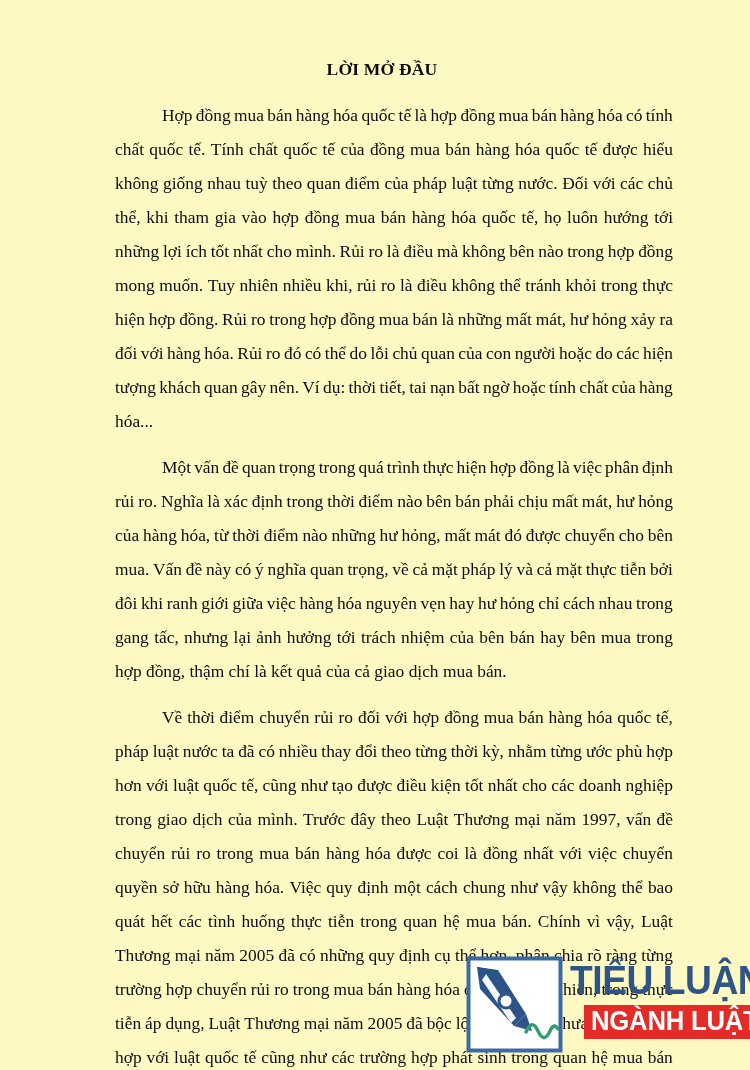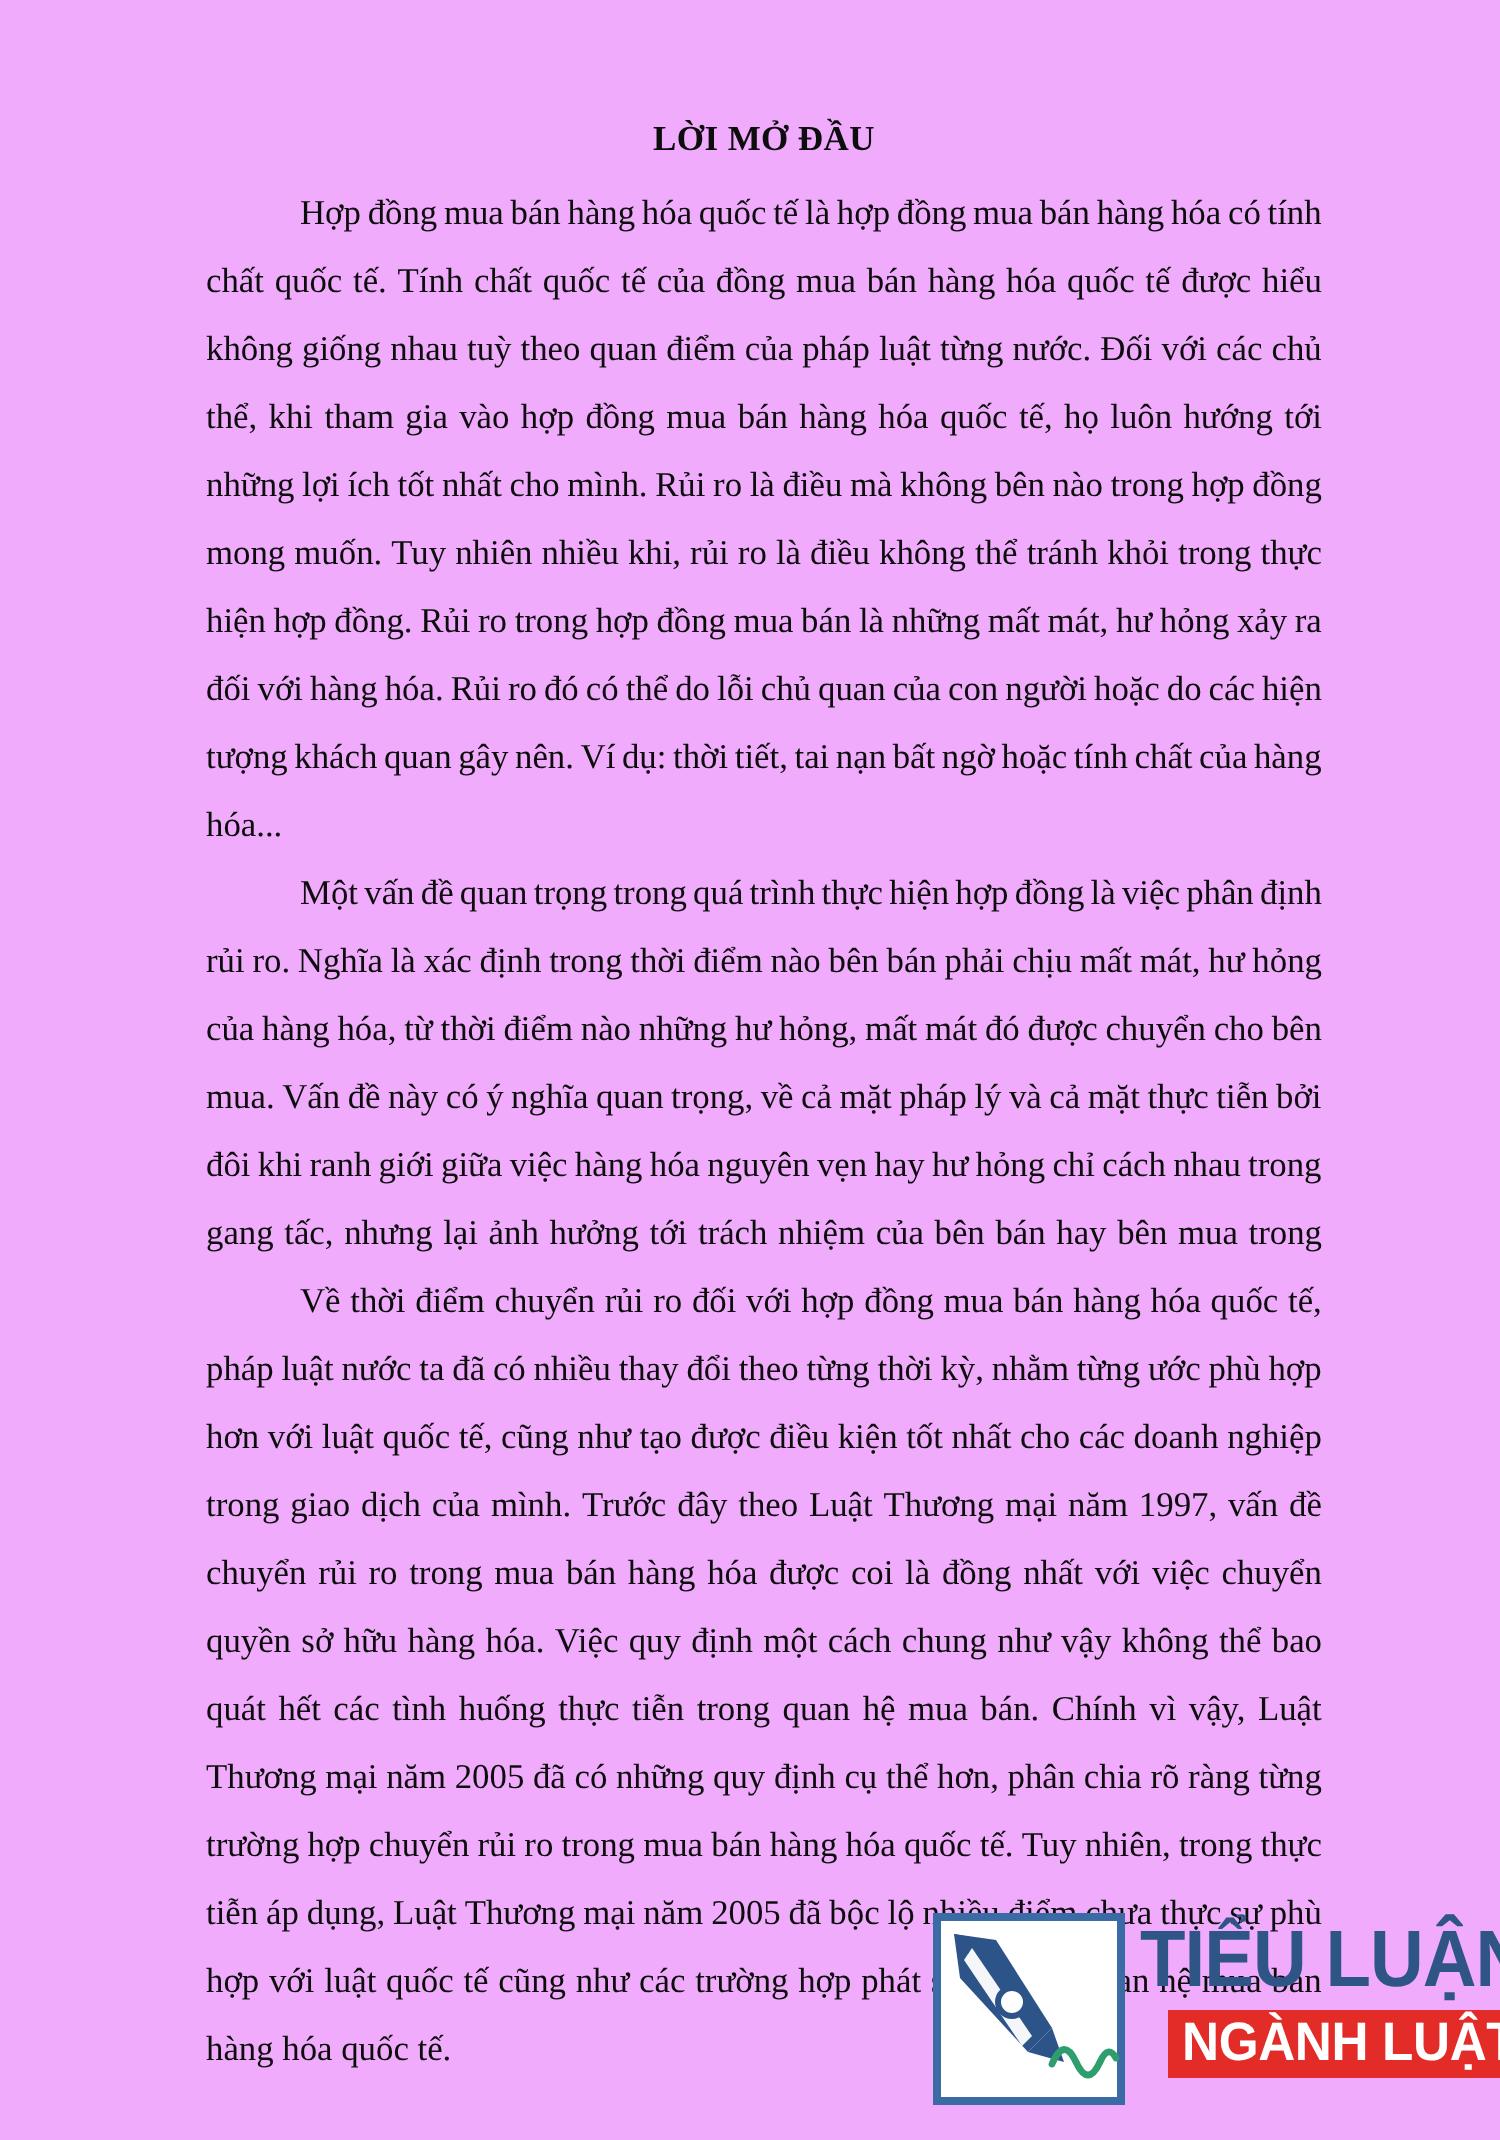--- a/index.html
+++ b/index.html
@@ -13,42 +13,42 @@
     height: 1070px;
     position: relative;
     overflow: hidden;
     font-family: "Liberation Serif", "DejaVu Serif", serif;
     color: #0d0d0d;
   }
 
   #page {
     position: absolute;
     inset: 0;
-    background: #f0abfc;
+    background: #fef9c3;
   }
 
   #doc-body {
     position: absolute;
     left: 103px;
     top: 52px;
     width: 558px;
   }
 
   .doc-title {
     text-align: center;
     font-weight: bold;
     font-size: 17.5px;
     letter-spacing: 0.2px;
     line-height: 34px;
     margin: 0 0 3px 0;
     white-space: pre;
   }
 
   .para-lines {
-    margin: 0;
+    margin: 12px;
     font-size: 17.4px;
     line-height: 34px;
   }
   .line-row {
     display: flex;
     width: 558px;
     white-space: pre;
   }
   .line-row.justified {
     justify-content: space-between;
@@ -141,20 +141,21 @@
         <div class="line-row justified"><span class="word">tượng</span><span class="word">khách</span><span class="word">quan</span><span class="word">gây</span><span class="word">nên.</span><span class="word">Ví</span><span class="word">dụ:</span><span class="word">thời</span><span class="word">tiết,</span><span class="word">tai</span><span class="word">nạn</span><span class="word">bất</span><span class="word">ngờ</span><span class="word">hoặc</span><span class="word">tính</span><span class="word">chất</span><span class="word">của</span><span class="word">hàng</span></div>
         <div class="line-row ragged">hóa...</div>
       </div>
     <div class="para-lines">
         <div class="line-row indented justified"><span class="word">Một</span><span class="word">vấn</span><span class="word">đề</span><span class="word">quan</span><span class="word">trọng</span><span class="word">trong</span><span class="word">quá</span><span class="word">trình</span><span class="word">thực</span><span class="word">hiện</span><span class="word">hợp</span><span class="word">đồng</span><span class="word">là</span><span class="word">việc</span><span class="word">phân</span><span class="word">định</span></div>
         <div class="line-row justified"><span class="word">rủi</span><span class="word">ro.</span><span class="word">Nghĩa</span><span class="word">là</span><span class="word">xác</span><span class="word">định</span><span class="word">trong</span><span class="word">thời</span><span class="word">điểm</span><span class="word">nào</span><span class="word">bên</span><span class="word">bán</span><span class="word">phải</span><span class="word">chịu</span><span class="word">mất</span><span class="word">mát,</span><span class="word">hư</span><span class="word">hỏng</span></div>
         <div class="line-row justified"><span class="word">của</span><span class="word">hàng</span><span class="word">hóa,</span><span class="word">từ</span><span class="word">thời</span><span class="word">điểm</span><span class="word">nào</span><span class="word">những</span><span class="word">hư</span><span class="word">hỏng,</span><span class="word">mất</span><span class="word">mát</span><span class="word">đó</span><span class="word">được</span><span class="word">chuyển</span><span class="word">cho</span><span class="word">bên</span></div>
         <div class="line-row justified"><span class="word">mua.</span><span class="word">Vấn</span><span class="word">đề</span><span class="word">này</span><span class="word">có</span><span class="word">ý</span><span class="word">nghĩa</span><span class="word">quan</span><span class="word">trọng,</span><span class="word">về</span><span class="word">cả</span><span class="word">mặt</span><span class="word">pháp</span><span class="word">lý</span><span class="word">và</span><span class="word">cả</span><span class="word">mặt</span><span class="word">thực</span><span class="word">tiễn</span><span class="word">bởi</span></div>
         <div class="line-row justified"><span class="word">đôi</span><span class="word">khi</span><span class="word">ranh</span><span class="word">giới</span><span class="word">giữa</span><span class="word">việc</span><span class="word">hàng</span><span class="word">hóa</span><span class="word">nguyên</span><span class="word">vẹn</span><span class="word">hay</span><span class="word">hư</span><span class="word">hỏng</span><span class="word">chỉ</span><span class="word">cách</span><span class="word">nhau</span><span class="word">trong</span></div>
         <div class="line-row justified"><span class="word">gang</span><span class="word">tấc,</span><span class="word">nhưng</span><span class="word">lại</span><span class="word">ảnh</span><span class="word">hưởng</span><span class="word">tới</span><span class="word">trách</span><span class="word">nhiệm</span><span class="word">của</span><span class="word">bên</span><span class="word">bán</span><span class="word">hay</span><span class="word">bên</span><span class="word">mua</span><span class="word">trong</span></div>
+        <div class="line-row ragged">hợp đồng, thậm chí là kết quả của cả giao dịch mua bán.</div>
       </div>
     <div class="para-lines">
         <div class="line-row indented justified"><span class="word">Về</span><span class="word">thời</span><span class="word">điểm</span><span class="word">chuyển</span><span class="word">rủi</span><span class="word">ro</span><span class="word">đối</span><span class="word">với</span><span class="word">hợp</span><span class="word">đồng</span><span class="word">mua</span><span class="word">bán</span><span class="word">hàng</span><span class="word">hóa</span><span class="word">quốc</span><span class="word">tế,</span></div>
         <div class="line-row justified"><span class="word">pháp</span><span class="word">luật</span><span class="word">nước</span><span class="word">ta</span><span class="word">đã</span><span class="word">có</span><span class="word">nhiều</span><span class="word">thay</span><span class="word">đổi</span><span class="word">theo</span><span class="word">từng</span><span class="word">thời</span><span class="word">kỳ,</span><span class="word">nhằm</span><span class="word">từng</span><span class="word">ước</span><span class="word">phù</span><span class="word">hợp</span></div>
         <div class="line-row justified"><span class="word">hơn</span><span class="word">với</span><span class="word">luật</span><span class="word">quốc</span><span class="word">tế,</span><span class="word">cũng</span><span class="word">như</span><span class="word">tạo</span><span class="word">được</span><span class="word">điều</span><span class="word">kiện</span><span class="word">tốt</span><span class="word">nhất</span><span class="word">cho</span><span class="word">các</span><span class="word">doanh</span><span class="word">nghiệp</span></div>
         <div class="line-row justified"><span class="word">trong</span><span class="word">giao</span><span class="word">dịch</span><span class="word">của</span><span class="word">mình.</span><span class="word">Trước</span><span class="word">đây</span><span class="word">theo</span><span class="word">Luật</span><span class="word">Thương</span><span class="word">mại</span><span class="word">năm</span><span class="word">1997,</span><span class="word">vấn</span><span class="word">đề</span></div>
         <div class="line-row justified"><span class="word">chuyển</span><span class="word">rủi</span><span class="word">ro</span><span class="word">trong</span><span class="word">mua</span><span class="word">bán</span><span class="word">hàng</span><span class="word">hóa</span><span class="word">được</span><span class="word">coi</span><span class="word">là</span><span class="word">đồng</span><span class="word">nhất</span><span class="word">với</span><span class="word">việc</span><span class="word">chuyển</span></div>
         <div class="line-row justified"><span class="word">quyền</span><span class="word">sở</span><span class="word">hữu</span><span class="word">hàng</span><span class="word">hóa.</span><span class="word">Việc</span><span class="word">quy</span><span class="word">định</span><span class="word">một</span><span class="word">cách</span><span class="word">chung</span><span class="word">như</span><span class="word">vậy</span><span class="word">không</span><span class="word">thể</span><span class="word">bao</span></div>
         <div class="line-row justified"><span class="word">quát</span><span class="word">hết</span><span class="word">các</span><span class="word">tình</span><span class="word">huống</span><span class="word">thực</span><span class="word">tiễn</span><span class="word">trong</span><span class="word">quan</span><span class="word">hệ</span><span class="word">mua</span><span class="word">bán.</span><span class="word">Chính</span><span class="word">vì</span><span class="word">vậy,</span><span class="word">Luật</span></div>
         <div class="line-row justified"><span class="word">Thương</span><span class="word">mại</span><span class="word">năm</span><span class="word">2005</span><span class="word">đã</span><span class="word">có</span><span class="word">những</span><span class="word">quy</span><span class="word">định</span><span class="word">cụ</span><span class="word">thể</span><span class="word">hơn,</span><span class="word">phân</span><span class="word">chia</span><span class="word">rõ</span><span class="word">ràng</span><span class="word">từng</span></div>

